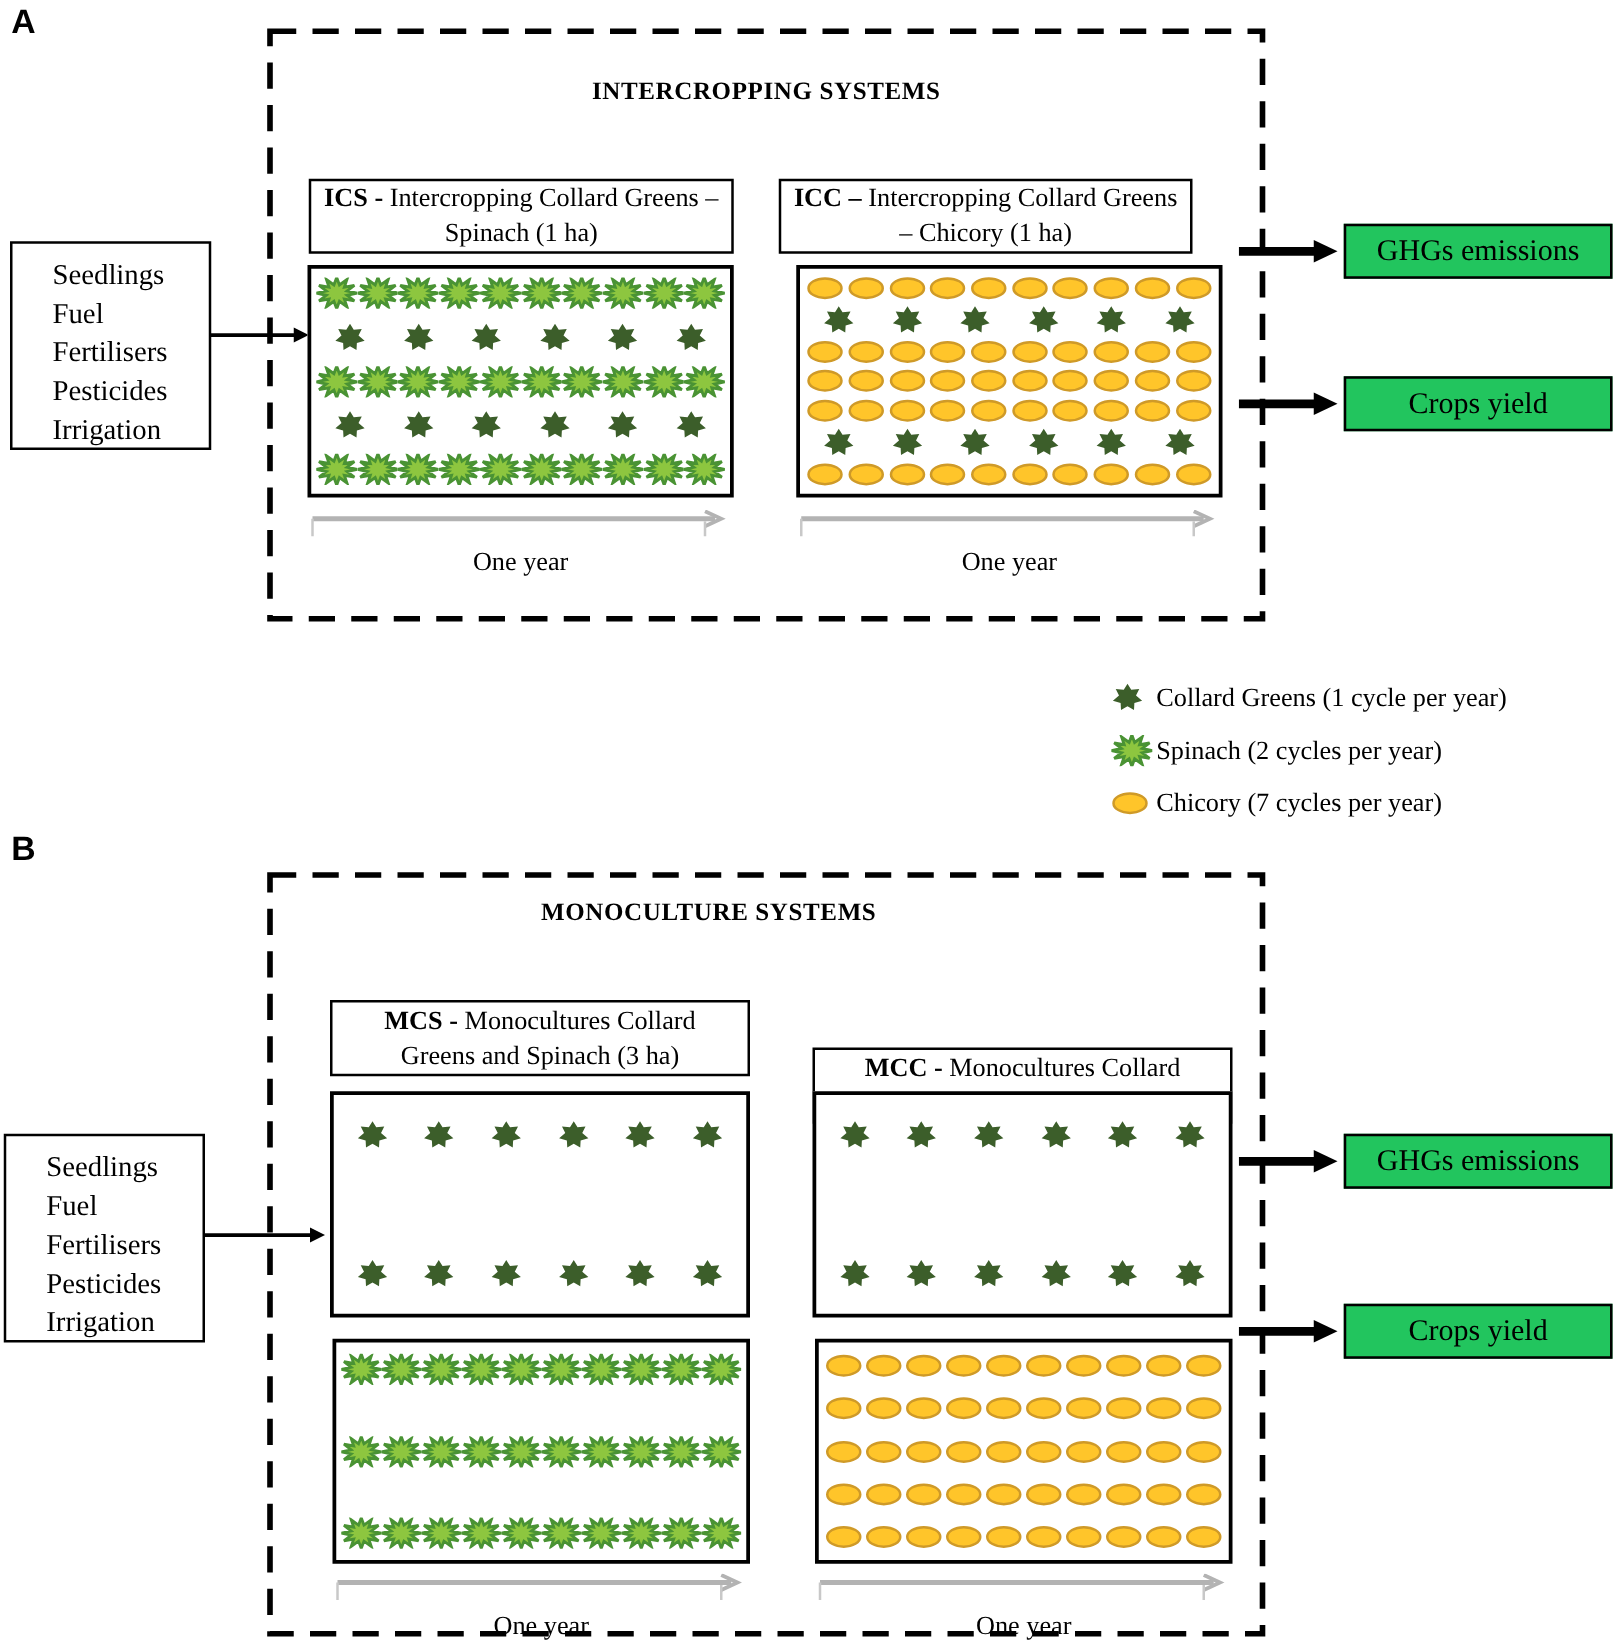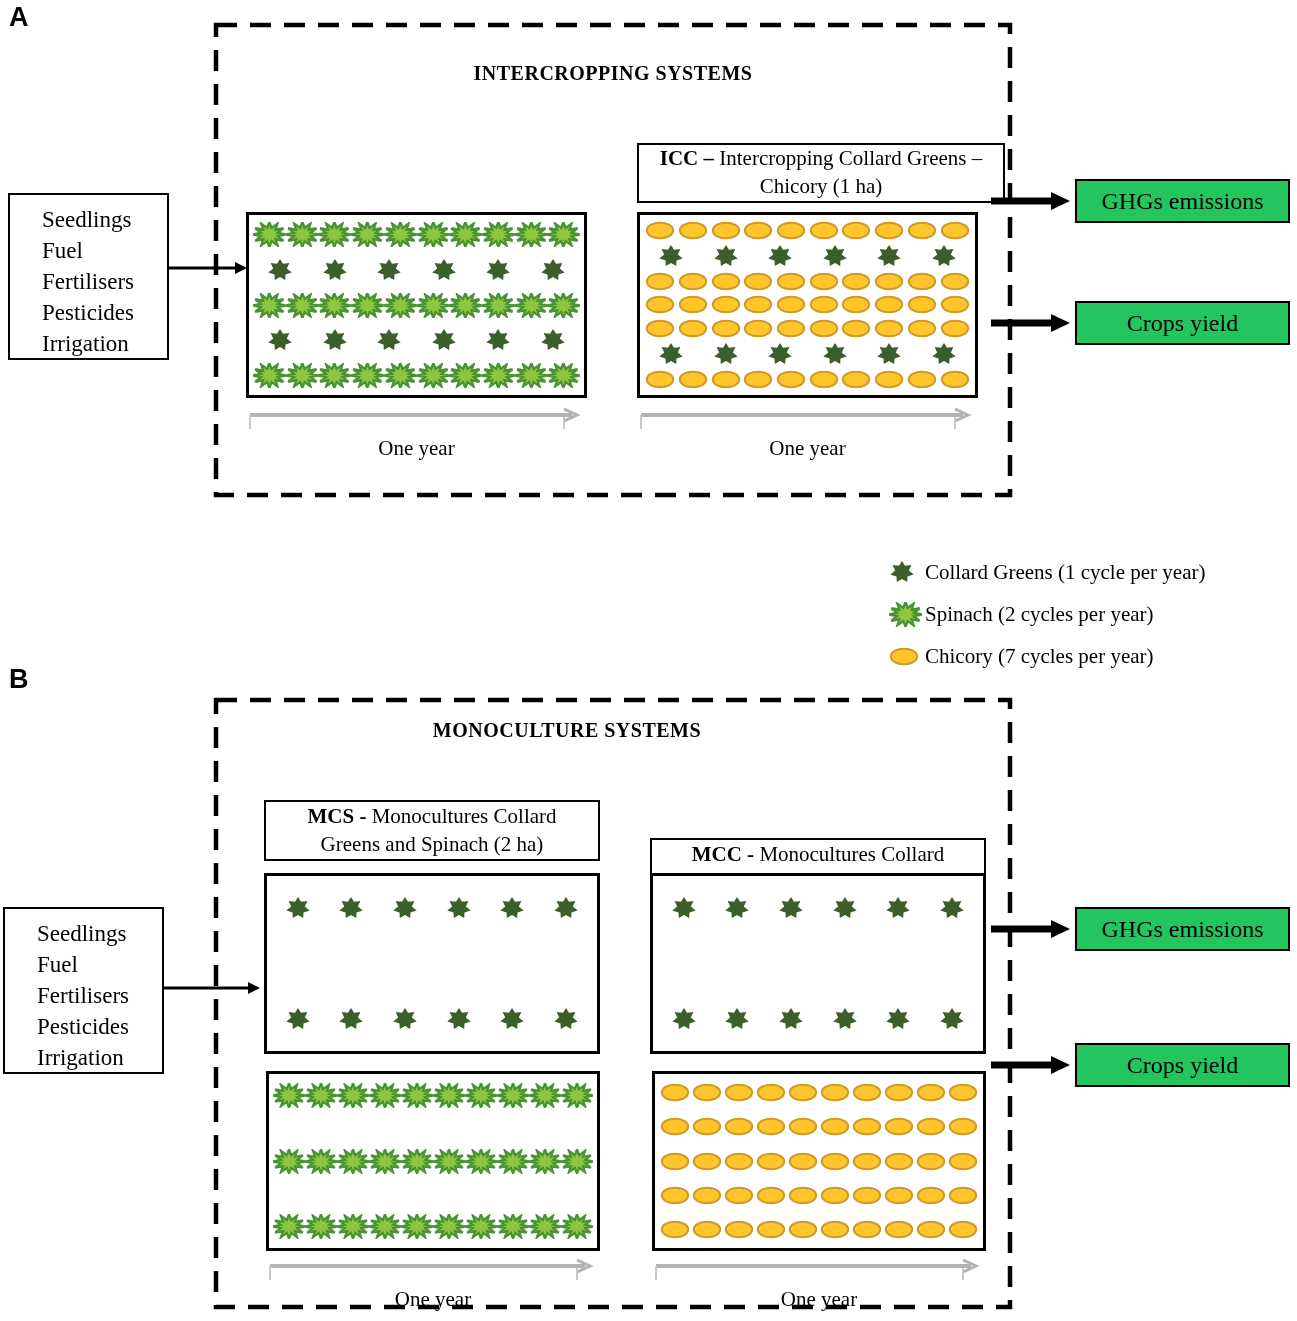--- a/index.html
+++ b/index.html
@@ -65,20 +65,23 @@
     <div>Fuel</div>
     <div>Fertilisers</div>
     <div>Pesticides</div>
     <div>Irrigation</div>
   </div>
   <svg class="abs" style="left:168px;top:260px;" width="80" height="16">
     <line x1="0" y1="8" x2="68" y2="8" stroke="#000" stroke-width="3"></line>
     <polygon points="67,2 79,8 67,14" fill="#000"></polygon>
   </svg>
 
+  <div class="label-box" style="left:247px;top:143px;width:340px;height:60px;">
+    <span><b>ICS -</b><span> Intercropping Collard Greens – Spinach (1 ha)</span></span>
+  </div>
   <div class="plot" style="left:246px;top:212px;width:341px;height:186px;padding:7px 4px;">
       <div class="plant-row">
         <svg width="33" height="25" viewBox="0 0 34 26">
           <polygon fill="#8dc63f" stroke="#4a9334" stroke-width="2.4" stroke-linejoin="miter" points="17,0 19.3,6.2 25.5,1.7 23.4,8 31.7,6.5 25.7,11.2 34,13 25.7,14.8 31.7,19.5 23.4,18 25.5,24.3 19.3,19.8 17,26 14.7,19.8 8.5,24.3 10.6,18 2.3,19.5 8.3,14.8 0,13 8.3,11.2 2.3,6.5 10.6,8 8.5,1.7 14.7,6.2"></polygon>
         </svg>
         <svg width="33" height="25" viewBox="0 0 34 26">
           <polygon fill="#8dc63f" stroke="#4a9334" stroke-width="2.4" stroke-linejoin="miter" points="17,0 19.3,6.2 25.5,1.7 23.4,8 31.7,6.5 25.7,11.2 34,13 25.7,14.8 31.7,19.5 23.4,18 25.5,24.3 19.3,19.8 17,26 14.7,19.8 8.5,24.3 10.6,18 2.3,19.5 8.3,14.8 0,13 8.3,11.2 2.3,6.5 10.6,8 8.5,1.7 14.7,6.2"></polygon>
         </svg>
         <svg width="33" height="25" viewBox="0 0 34 26">
           <polygon fill="#8dc63f" stroke="#4a9334" stroke-width="2.4" stroke-linejoin="miter" points="17,0 19.3,6.2 25.5,1.7 23.4,8 31.7,6.5 25.7,11.2 34,13 25.7,14.8 31.7,19.5 23.4,18 25.5,24.3 19.3,19.8 17,26 14.7,19.8 8.5,24.3 10.6,18 2.3,19.5 8.3,14.8 0,13 8.3,11.2 2.3,6.5 10.6,8 8.5,1.7 14.7,6.2"></polygon>
@@ -213,21 +216,21 @@
   <div class="one-year" style="left:246px;top:408px;width:341px;">
     <svg width="341" height="23">
       <line x1="4" y1="7" x2="326" y2="7" stroke="#b3b3b3" stroke-width="4"></line>
       <polyline points="318,1 331,7 318,13" fill="none" stroke="#b3b3b3" stroke-width="3"></polyline>
       <line x1="4" y1="7" x2="4" y2="21" stroke="#c8c8c8" stroke-width="2"></line>
       <line x1="318" y1="9" x2="318" y2="21" stroke="#c8c8c8" stroke-width="2"></line>
     </svg>
     <div class="oy-text">One year</div>
   </div>
 
-  <div class="label-box" style="left:637px;top:143px;width:368px;height:60px;">
+  <div class="label-box" style="left:623px;top:143px;width:331px;height:60px;">
     <span><b>ICC –</b><span> Intercropping Collard Greens – Chicory (1 ha)</span></span>
   </div>
   <div class="plot" style="left:637px;top:212px;width:341px;height:186px;padding:6px 4px;">
       <div class="plant-row">
         <svg width="30" height="19" viewBox="0 0 30 19">
           <ellipse cx="15" cy="9.5" rx="13.2" ry="7.8" fill="#ffc52a" stroke="#cf9a28" stroke-width="2"></ellipse>
         </svg>
         <svg width="30" height="19" viewBox="0 0 30 19">
           <ellipse cx="15" cy="9.5" rx="13.2" ry="7.8" fill="#ffc52a" stroke="#cf9a28" stroke-width="2"></ellipse>
         </svg>
@@ -440,21 +443,21 @@
     <polygon points="60,1 79,10 60,19" fill="#000"></polygon>
   </svg>
   <div class="out-box" style="left:1075px;top:179px;width:215px;height:44px;">GHGs emissions</div>
 
   <svg class="abs" style="left:991px;top:313px;" width="80" height="20">
     <line x1="0" y1="10" x2="62" y2="10" stroke="#000" stroke-width="7"></line>
     <polygon points="60,1 79,10 60,19" fill="#000"></polygon>
   </svg>
   <div class="out-box" style="left:1075px;top:301px;width:215px;height:44px;">Crops yield</div>
 
-  <div class="legend" style="left:889px;top:551px;">
+  <div class="legend" style="left:889px;top:537px;">
     <div class="legend-row">
       <span class="legend-icon">
           <svg width="26" height="24" viewBox="0 0 26 24">
             <polygon fill="#3c5e2a" points="13,1 16,5.7 22.4,5.1 19.8,10.4 24.7,14.5 18.5,16.4 18.2,21.9 13,19 7.8,21.9 7.5,16.4 1.3,14.5 6.2,10.4 3.6,5.1 10,5.7"></polygon>
           </svg>
         </span>
       <span class="legend-label">Collard Greens (1 cycle per year)</span>
     </div>
     <div class="legend-row">
       <span class="legend-icon">
@@ -490,21 +493,21 @@
     <div>Fertilisers</div>
     <div>Pesticides</div>
     <div>Irrigation</div>
   </div>
   <svg class="abs" style="left:163px;top:980px;" width="98" height="16">
     <line x1="0" y1="8" x2="86" y2="8" stroke="#000" stroke-width="3"></line>
     <polygon points="85,2 97,8 85,14" fill="#000"></polygon>
   </svg>
 
   <div class="label-box" style="left:264px;top:800px;width:336px;height:61px;">
-    <span><b>MCS -</b><span> Monocultures Collard Greens and Spinach (2 ha)</span></span>
+    <span><b>MCS -</b><span> Monocultures Collard Greens and Spinach (3 ha)</span></span>
   </div>
   <div class="plot" style="left:264px;top:873px;width:336px;height:181px;padding:20px 4px;">
       <div class="plant-row">
         <svg width="26" height="24" viewBox="0 0 26 24">
           <polygon fill="#3c5e2a" points="13,1 16,5.7 22.4,5.1 19.8,10.4 24.7,14.5 18.5,16.4 18.2,21.9 13,19 7.8,21.9 7.5,16.4 1.3,14.5 6.2,10.4 3.6,5.1 10,5.7"></polygon>
         </svg>
         <svg width="26" height="24" viewBox="0 0 26 24">
           <polygon fill="#3c5e2a" points="13,1 16,5.7 22.4,5.1 19.8,10.4 24.7,14.5 18.5,16.4 18.2,21.9 13,19 7.8,21.9 7.5,16.4 1.3,14.5 6.2,10.4 3.6,5.1 10,5.7"></polygon>
         </svg>
         <svg width="26" height="24" viewBox="0 0 26 24">

